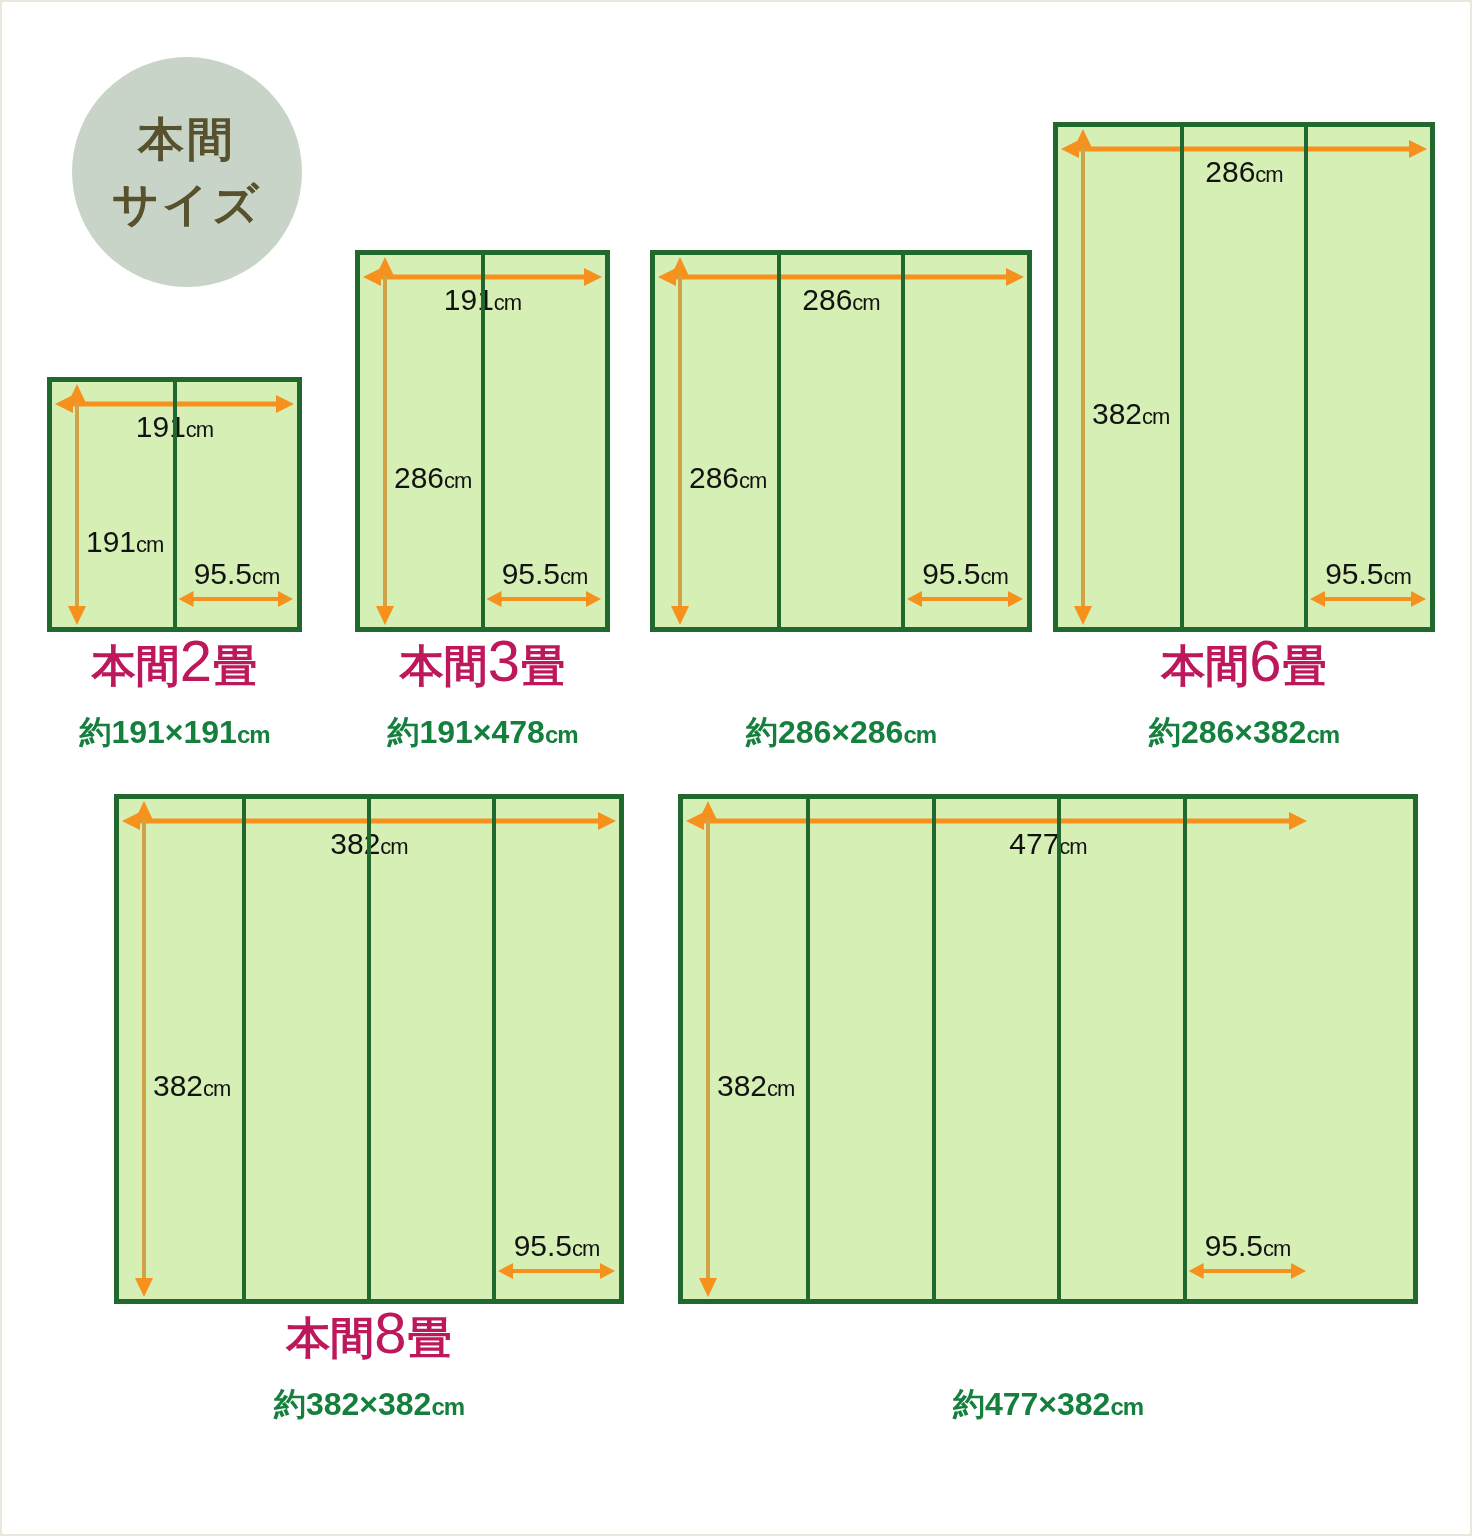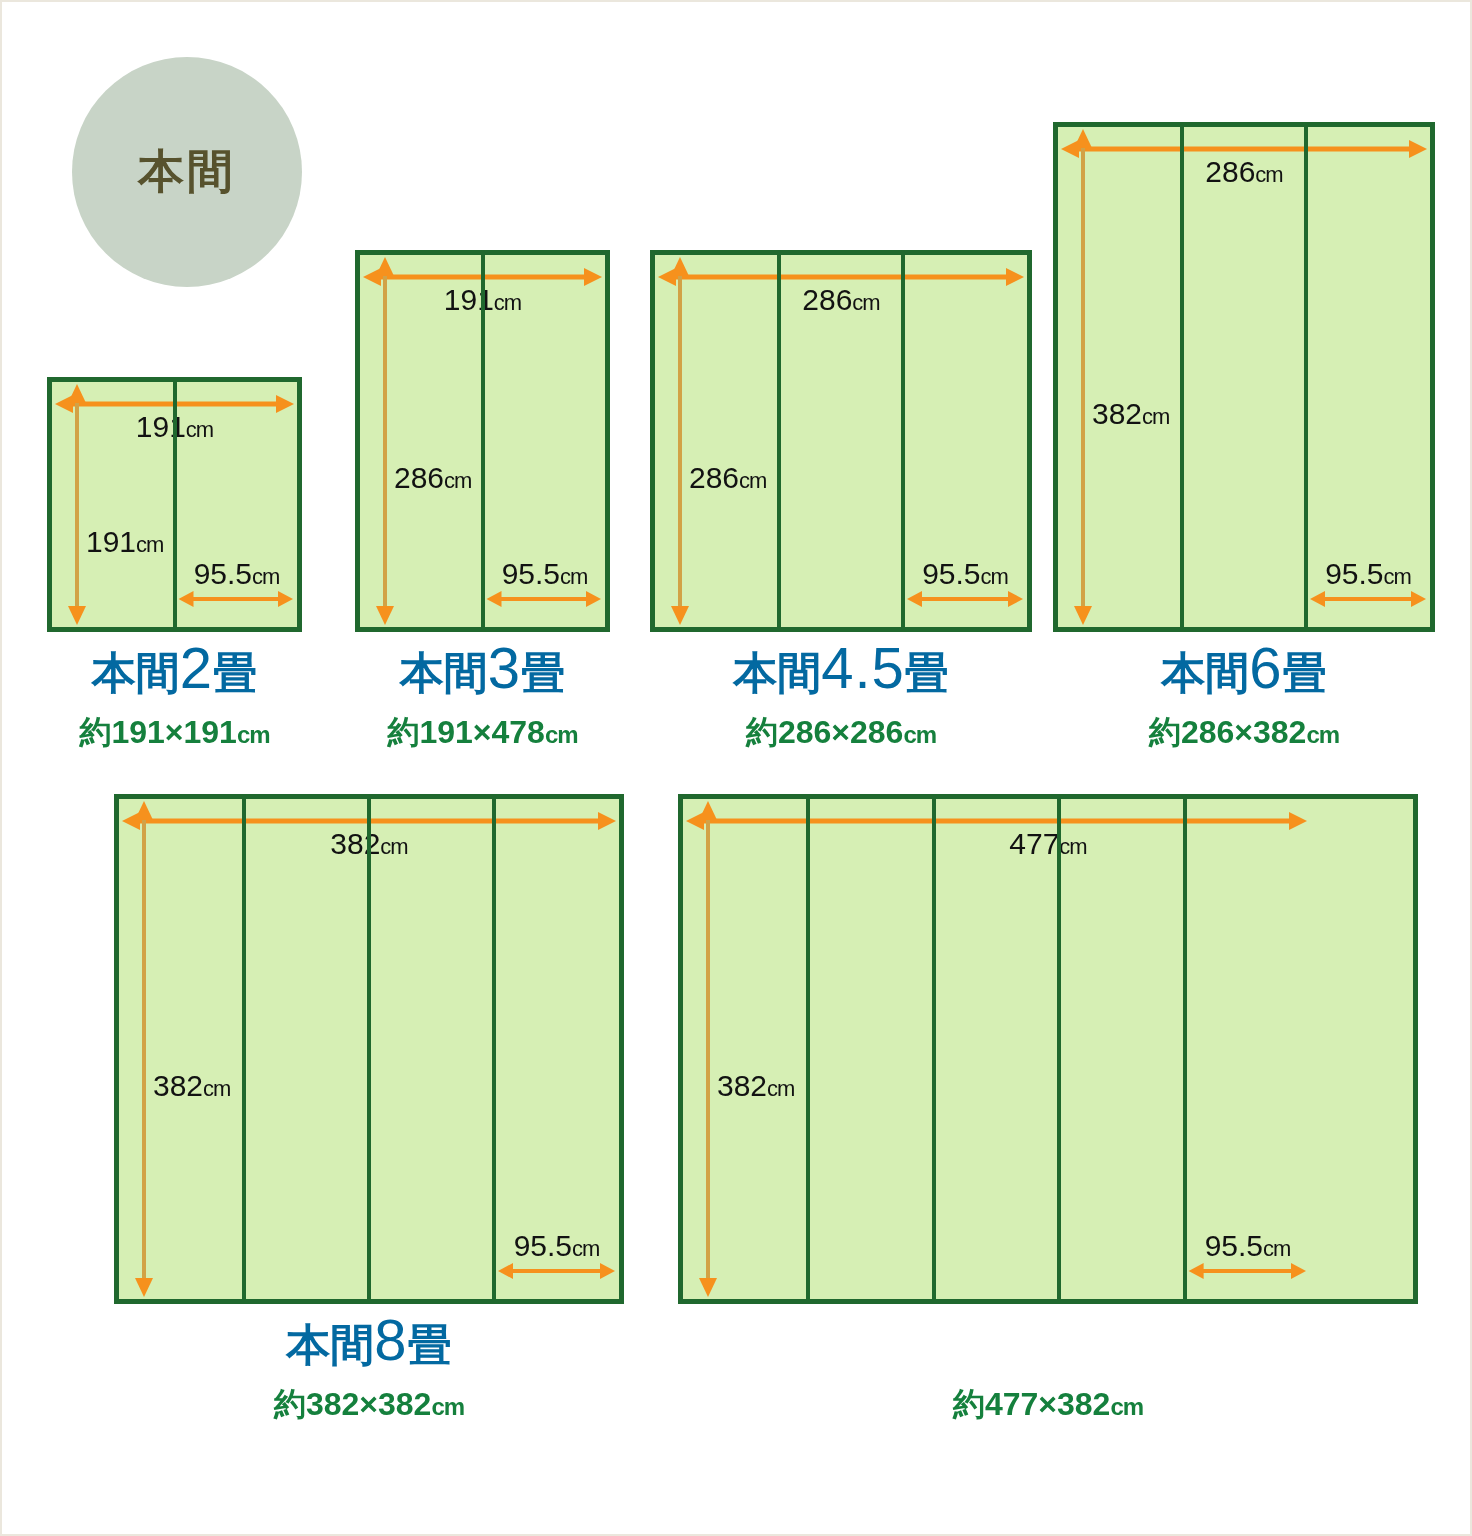--- a/index.html
+++ b/index.html
@@ -19,36 +19,37 @@
   .panel { position:absolute; }
   .rect { position:relative; width:100%; height:100%; }
   .divider { position:absolute; top:0; bottom:0; width:4px; }
   svg.arrows { position:absolute; left:0; top:0; overflow:visible; display:block; }
   .dim { position:absolute; font-weight:400; color:#121212; font-size:30px; line-height:1; white-space:nowrap; }
   .dim .unit { font-size:22px; letter-spacing:-1px; }
   .dim-w { top:30px; left:0; right:0; text-align:center; }
   .dim-h { left:34px; top:50%; transform:translateY(-50%);margin-top:37px; }
   .dim-mat { bottom:38px; text-align:center; }
   .title {
-    position:absolute; top:100%; margin-top:7px; left:50%; transform:translateX(-50%);
-    white-space:nowrap; color:#0369a1; font-weight:700; font-size:44px; line-height:1;
+    position:absolute; top:100%; margin-top:0; left:50%; transform:translateX(-50%);
+    white-space:nowrap; color:#be185d; font-weight:700; font-size:44px; line-height:1;
   }
   .title .t-num { font-size:58px; font-weight:400; letter-spacing:1px; }
   .subtitle {
     position:absolute; top:100%; margin-top:84px; left:50%; transform:translateX(-50%);
     white-space:nowrap; color:#15803d; font-weight:700; font-size:32px; line-height:1;
   }
   .subtitle .s-unit { font-size:24px; letter-spacing:-1px; }
 </style>
 </head>
 <body>
 
 <div class="stage" style="border-color: rgb(235, 231, 221); padding-left: 16px;">
   <div class="badge" style="background: rgb(200, 212, 199); color: rgb(87, 82, 45);">
     <div>本間</div>
+    <div>サイズ</div>
   </div>
   <div id="panels">
       <div class="panel" style="left: 45px; top: 375px; width: 255px; height: 255px;">
     <div class="rect" style="background: rgb(214, 239, 180); border: 5px solid rgb(32, 104, 46);">
       <svg class="arrows" width="245" height="245" viewBox="0 0 245 245">
             <line x1="16" y1="22" x2="229" y2="22" stroke="#f6911d" stroke-width="5"></line>
             <polygon points="3,22 21,13 21,31" fill="#f6911d"></polygon>
             <polygon points="242,22 224,13 224,31" fill="#f6911d"></polygon>
             <line x1="25" y1="14" x2="25" y2="231" stroke="#d2a246" stroke-width="4"></line>
             <polygon points="25,2 16,21 34,21" fill="#f6911d"></polygon>
@@ -124,23 +125,20 @@
       </div>
       <div class="dim dim-h">
         <span class="val">286</span><span class="unit">cm</span>
       </div>
       <div class="dim dim-mat" style="left: 248px; width: 124px;">
         <span class="val">95.5</span><span class="unit">cm</span>
       </div>
     <div class="divider" style="background: rgb(32, 104, 46); left: 122px;"></div>
           <div class="divider" style="background: rgb(32, 104, 46); left: 246px;"></div>
         </div>
-    <div class="title">
-      <span class="t-prefix">本間</span><span class="t-num">4.5</span><span class="t-suffix">畳</span>
-    </div>
     <div class="subtitle">
       <span class="s-val">約286×286</span><span class="s-unit">cm</span>
     </div>
   </div>
       <div class="panel" style="left: 1051px; top: 120px; width: 382px; height: 510px;">
     <div class="rect" style="background: rgb(214, 239, 180); border: 5px solid rgb(32, 104, 46);">
       <svg class="arrows" width="372" height="500" viewBox="0 0 372 500">
             <line x1="16" y1="22" x2="356" y2="22" stroke="#f6911d" stroke-width="5"></line>
             <polygon points="3,22 21,13 21,31" fill="#f6911d"></polygon>
             <polygon points="369,22 351,13 351,31" fill="#f6911d"></polygon>

